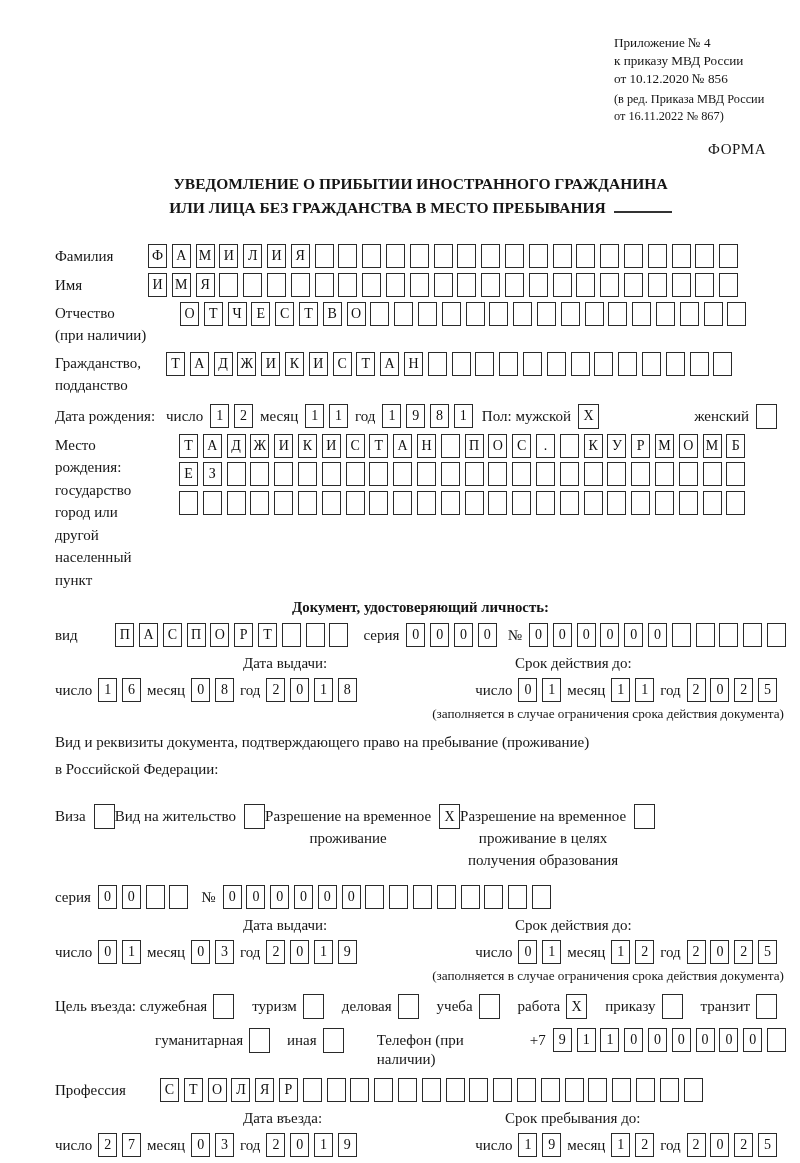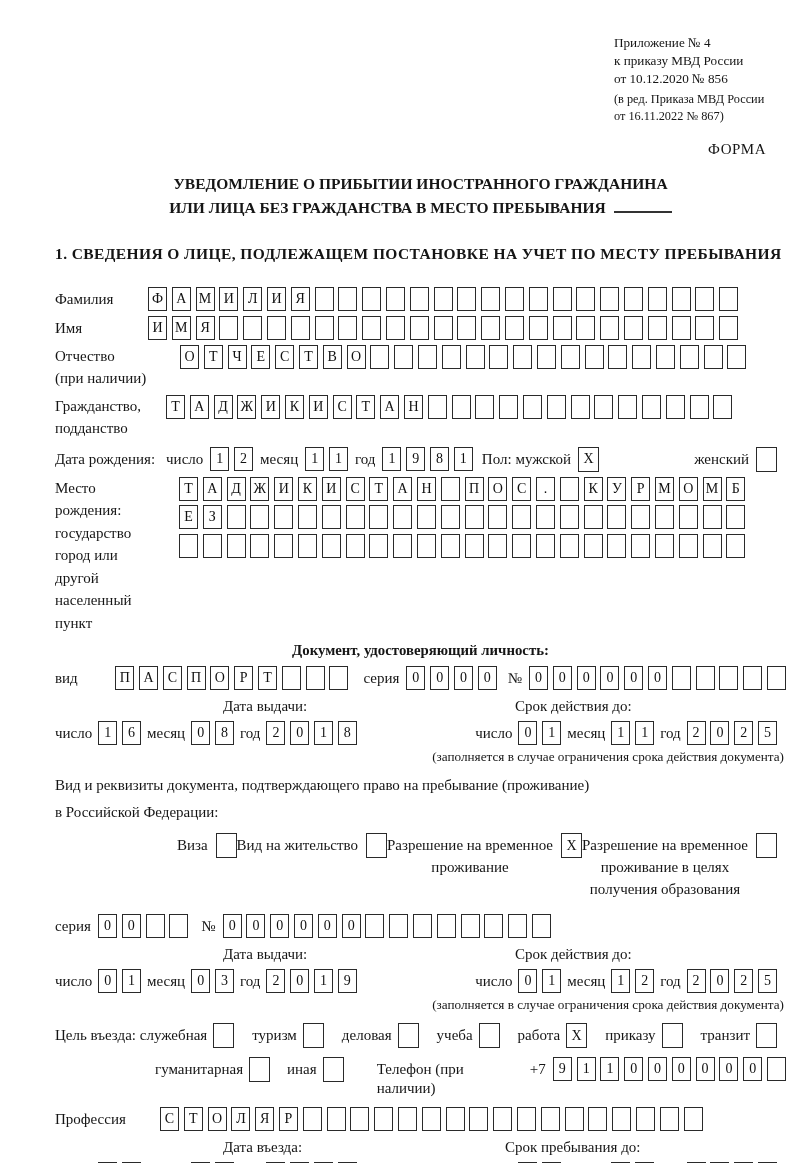--- a/index.html
+++ b/index.html
@@ -35,31 +35,31 @@
   .lbl-stack span { display: block; font-size: 15px; line-height: 1.5; }
   .w72 { width: 74px; flex: 0 0 auto; }
   .w90 { width: 92px; flex: 0 0 auto; }
   .w105 { width: 106px; flex: 0 0 auto; }
   .w-place { width: 105px; flex: 0 0 auto; }
 
   .stack-rows > .cells { margin-bottom: 4.5px; }
 
   
   .heads { position: relative; height: 21px; margin-top: 8px; font-size: 15px; }
-  .heads .h1 { position: absolute; left: 168px; }
+  .heads .h1 { position: absolute; left: 188px; }
   .heads .h2 { position: absolute; left: 460px; }
   .drow { display: flex; justify-content: space-between; margin-top: 2px; width: 722px; }
   .dgroup { display: flex; align-items: flex-start; gap: 6px; }
   .dgroup .lbl { padding-top: 3px; }
   .note { font-size: 13.2px; text-align: right; margin-top: 4px; padding-right: 2px; }
 
   
   .inline-row { display: flex; align-items: flex-start; gap: 7px; margin-top: 7px; flex-wrap: nowrap; }
   .pair { display: flex; align-items: flex-start; gap: 6px; }
-  .opt-row { display: flex; justify-content: flex-end; margin-top: 10px; width: 722px; }
+  .opt-row { display: flex; justify-content: flex-start; margin-top: 24px; width: 722px; }
   .opt { display: flex; align-items: flex-start; gap: 8px; }
   .opt .txt { font-size: 15px; text-align: center; line-height: 1.45; padding-top: 2px; }
   .checkbox { width: 21px; height: 25px; }
 
   .doc-heading { text-align: center; font-weight: bold; font-size: 14.8px; margin-top: 8px; }
   .intro { font-size: 15px; margin-top: 9px; line-height: 1.5; }
   .mla { margin-left: auto; }
 </style>
 </head>
 <body>
@@ -75,21 +75,20 @@
       <div>от 16.11.2022 № 867)</div>
     </div>
   </div>
   <div class="forma">ФОРМА</div>
 
   <div class="title">
     <div>УВЕДОМЛЕНИЕ О ПРИБЫТИИ ИНОСТРАННОГО ГРАЖДАНИНА</div>
     <div><span>ИЛИ ЛИЦА БЕЗ ГРАЖДАНСТВА В МЕСТО ПРЕБЫВАНИЯ</span><span class="title-underline"></span></div>
   </div>
 
-  <div class="section-heading">1. СВЕДЕНИЯ О ЛИЦЕ, ПОДЛЕЖАЩЕМ ПОСТАНОВКЕ НА УЧЕТ ПО МЕСТУ ПРЕБЫВАНИЯ</div>
 
   <div class="row" style="margin-top:24px;">
     <div class="lbl w72">Фамилия</div>
     <div class="cells">
         <div class="cell">Ф</div>
         <div class="cell">А</div>
         <div class="cell">М</div>
         <div class="cell">И</div>
         <div class="cell">Л</div>
         <div class="cell">И</div>

